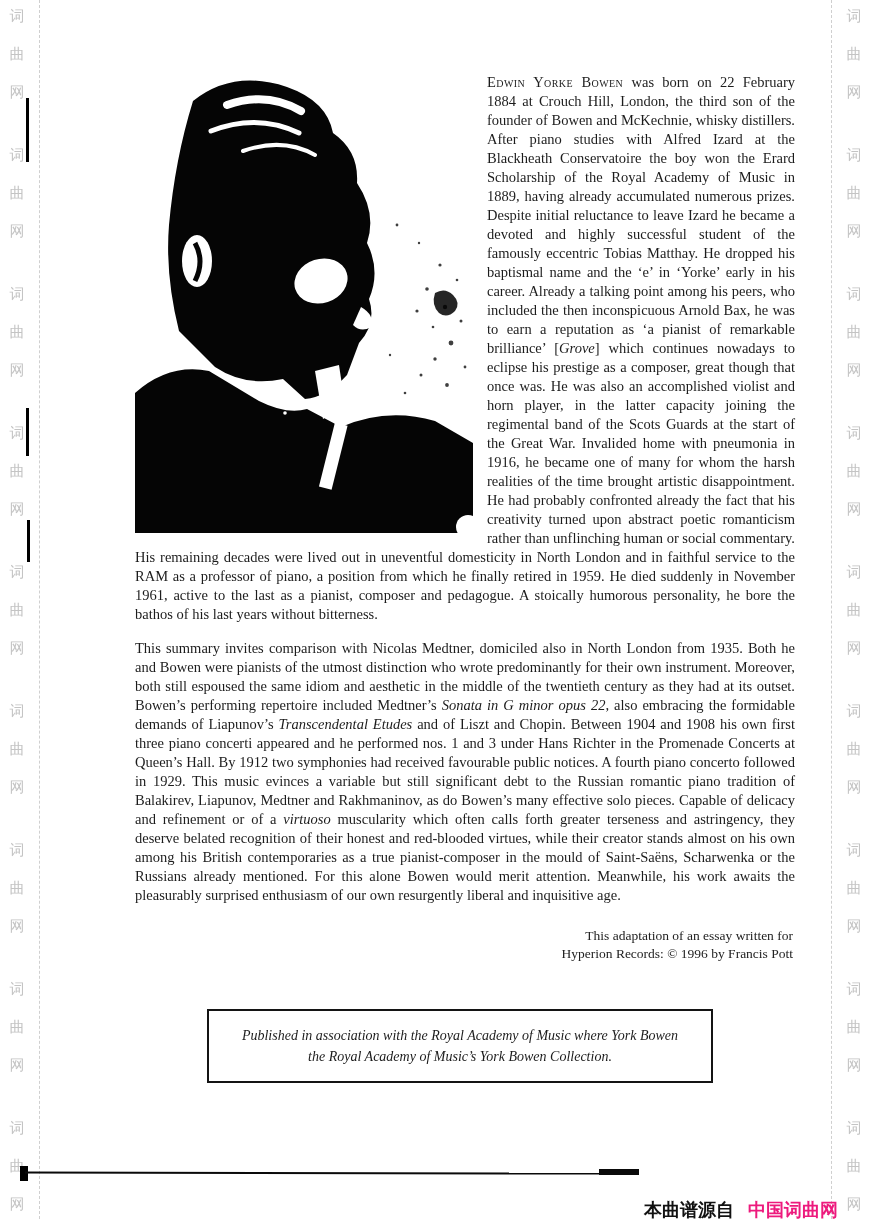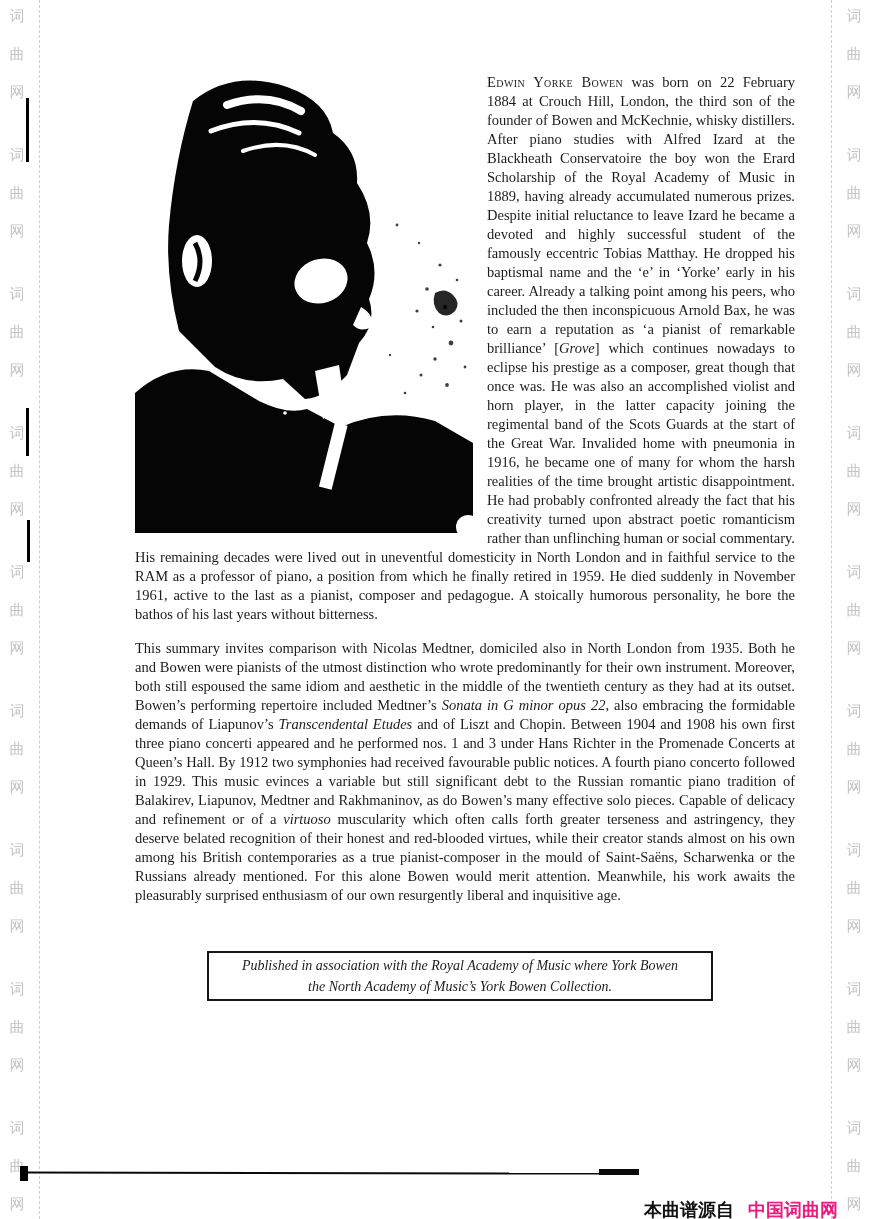--- a/index.html
+++ b/index.html
@@ -24,21 +24,21 @@
   
   .content{position:absolute;left:135px;top:73px;width:660px;}
   .photo-wrap{float:left;width:338px;height:458px;margin:2px 14px 12px 0;}
   .photo-wrap svg{display:block;}
   p.body-text{margin:0;text-align:justify;font-size:14.5px;line-height:19px;color:#1c1c1c;}
   p.para2{margin-top:15px;}
   .sc{font-variant:small-caps;letter-spacing:.4px;}
   .it{font-style:italic;}
   .credit{margin-top:22px;margin-right:2px;text-align:right;font-size:13.5px;line-height:18px;color:#222;}
   .ram-box{
-    margin:46px 0 0 72px;width:470px;border:2px solid #141414;padding:2px 16px;
+    margin:46px 0 0 72px;width:470px;border:2px solid #141414;padding:14px 16px;
     text-align:center;font-style:italic;font-size:14px;line-height:21px;color:#1c1c1c;
   }
 
   
   .footer-rule{position:absolute;left:25px;top:1172px;width:577px;height:2px;background:#0a0a0a;transform:rotate(.12deg);}
   .footer-dash{position:absolute;left:599px;top:1169px;width:40px;height:6px;background:#0a0a0a;}
   .footer-text{
     position:absolute;left:644px;top:1198px;white-space:nowrap;
     font-family:"DejaVu Sans",sans-serif;font-weight:bold;font-size:18px;color:#111;
   }
@@ -203,25 +203,27 @@
 
         <path fill="#000000" opacity="0.85" d="M300,218 q10,-6 18,2 q8,8 2,16 q-8,8 -16,2 q-8,-8 -4,-20 Z"></path>
       </svg>
     </div>
 
     <p class="body-text para1"><span class="sc">Edwin Yorke Bowen</span><span> was born on 22 February 1884 at Crouch Hill, London, the third son of the founder of Bowen and McKechnie, whisky distillers. After piano studies with Alfred Izard at the Blackheath Conservatoire the boy won the Erard Scholarship of the Royal Academy of Music in 1889, having already accumulated numerous prizes. Despite initial reluctance to leave Izard he became a devoted and highly successful student of the famously eccentric Tobias Matthay. He dropped his baptismal name and the ‘e’ in ‘Yorke’ early in his career. Already a talking point among his peers, who included the then inconspicuous Arnold Bax, he was to earn a reputation as ‘a pianist of remarkable brilliance’ [</span><span class="it">Grove</span><span>] which continues nowadays to eclipse his prestige as a composer, great though that once was. He was also an accomplished violist and horn player, in the latter capacity joining the regimental band of the Scots Guards at the start of the Great War. Invalided home with pneumonia in 1916, he became one of many for whom the harsh realities of the time brought artistic disappointment. He had probably confronted already the fact that his creativity turned upon abstract poetic romanticism rather than unflinching human or social commentary. His remaining decades were lived out in uneventful domesticity in North London and in faithful service to the RAM as a professor of piano, a position from which he finally retired in 1959. He died suddenly in November 1961, active to the last as a pianist, composer and pedagogue. A stoically humorous personality, he bore the bathos of his last years without bitterness.</span></p>
 
     <p class="body-text para2"><span>This summary invites comparison with Nicolas Medtner, domiciled also in North London from 1935. Both he and Bowen were pianists of the utmost distinction who wrote predominantly for their own instrument. Moreover, both still espoused the same idiom and aesthetic in the middle of the twentieth century as they had at its outset. Bowen’s performing repertoire included Medtner’s </span><span class="it">Sonata in G minor opus 22</span><span>, also embracing the formidable demands of Liapunov’s </span><span class="it">Transcendental Etudes</span><span> and of Liszt and Chopin. Between 1904 and 1908 his own first three piano concerti appeared and he performed nos. 1 and 3 under Hans Richter in the Promenade Concerts at Queen’s Hall. By 1912 two symphonies had received favourable public notices. A fourth piano concerto followed in 1929. This music evinces a variable but still significant debt to the Russian romantic piano tradition of Balakirev, Liapunov, Medtner and Rakhmaninov, as do Bowen’s many effective solo pieces. Capable of delicacy and refinement or of a </span><span class="it">virtuoso</span><span> muscularity which often calls forth greater terseness and astringency, they deserve belated recognition of their honest and red-blooded virtues, while their creator stands almost on his own among his British contemporaries as a true pianist-composer in the mould of Saint-Saëns, Scharwenka or the Russians already mentioned. For this alone Bowen would merit attention. Meanwhile, his work awaits the pleasurably surprised enthusiasm of our own resurgently liberal and inquisitive age.</span></p>
 
     <div class="credit">
+        <div>This adaptation of an essay written for</div>
+        <div>Hyperion Records: © 1996 by Francis Pott</div>
       </div>
 
     <div class="ram-box">
         <div>Published in association with the Royal Academy of Music where York Bowen</div>
-        <div>the North Academy of Music’s York Bowen Collection.</div>
+        <div>the Royal Academy of Music’s York Bowen Collection.</div>
       </div>
 
   </div>
 
   <div class="footer-rule"></div>
   <div class="footer-dash"></div>
   <div class="footer-text">
     <span>本曲谱源自</span><span class="site" style="color: rgb(237, 26, 125);">中国词曲网</span>
   </div>
 

